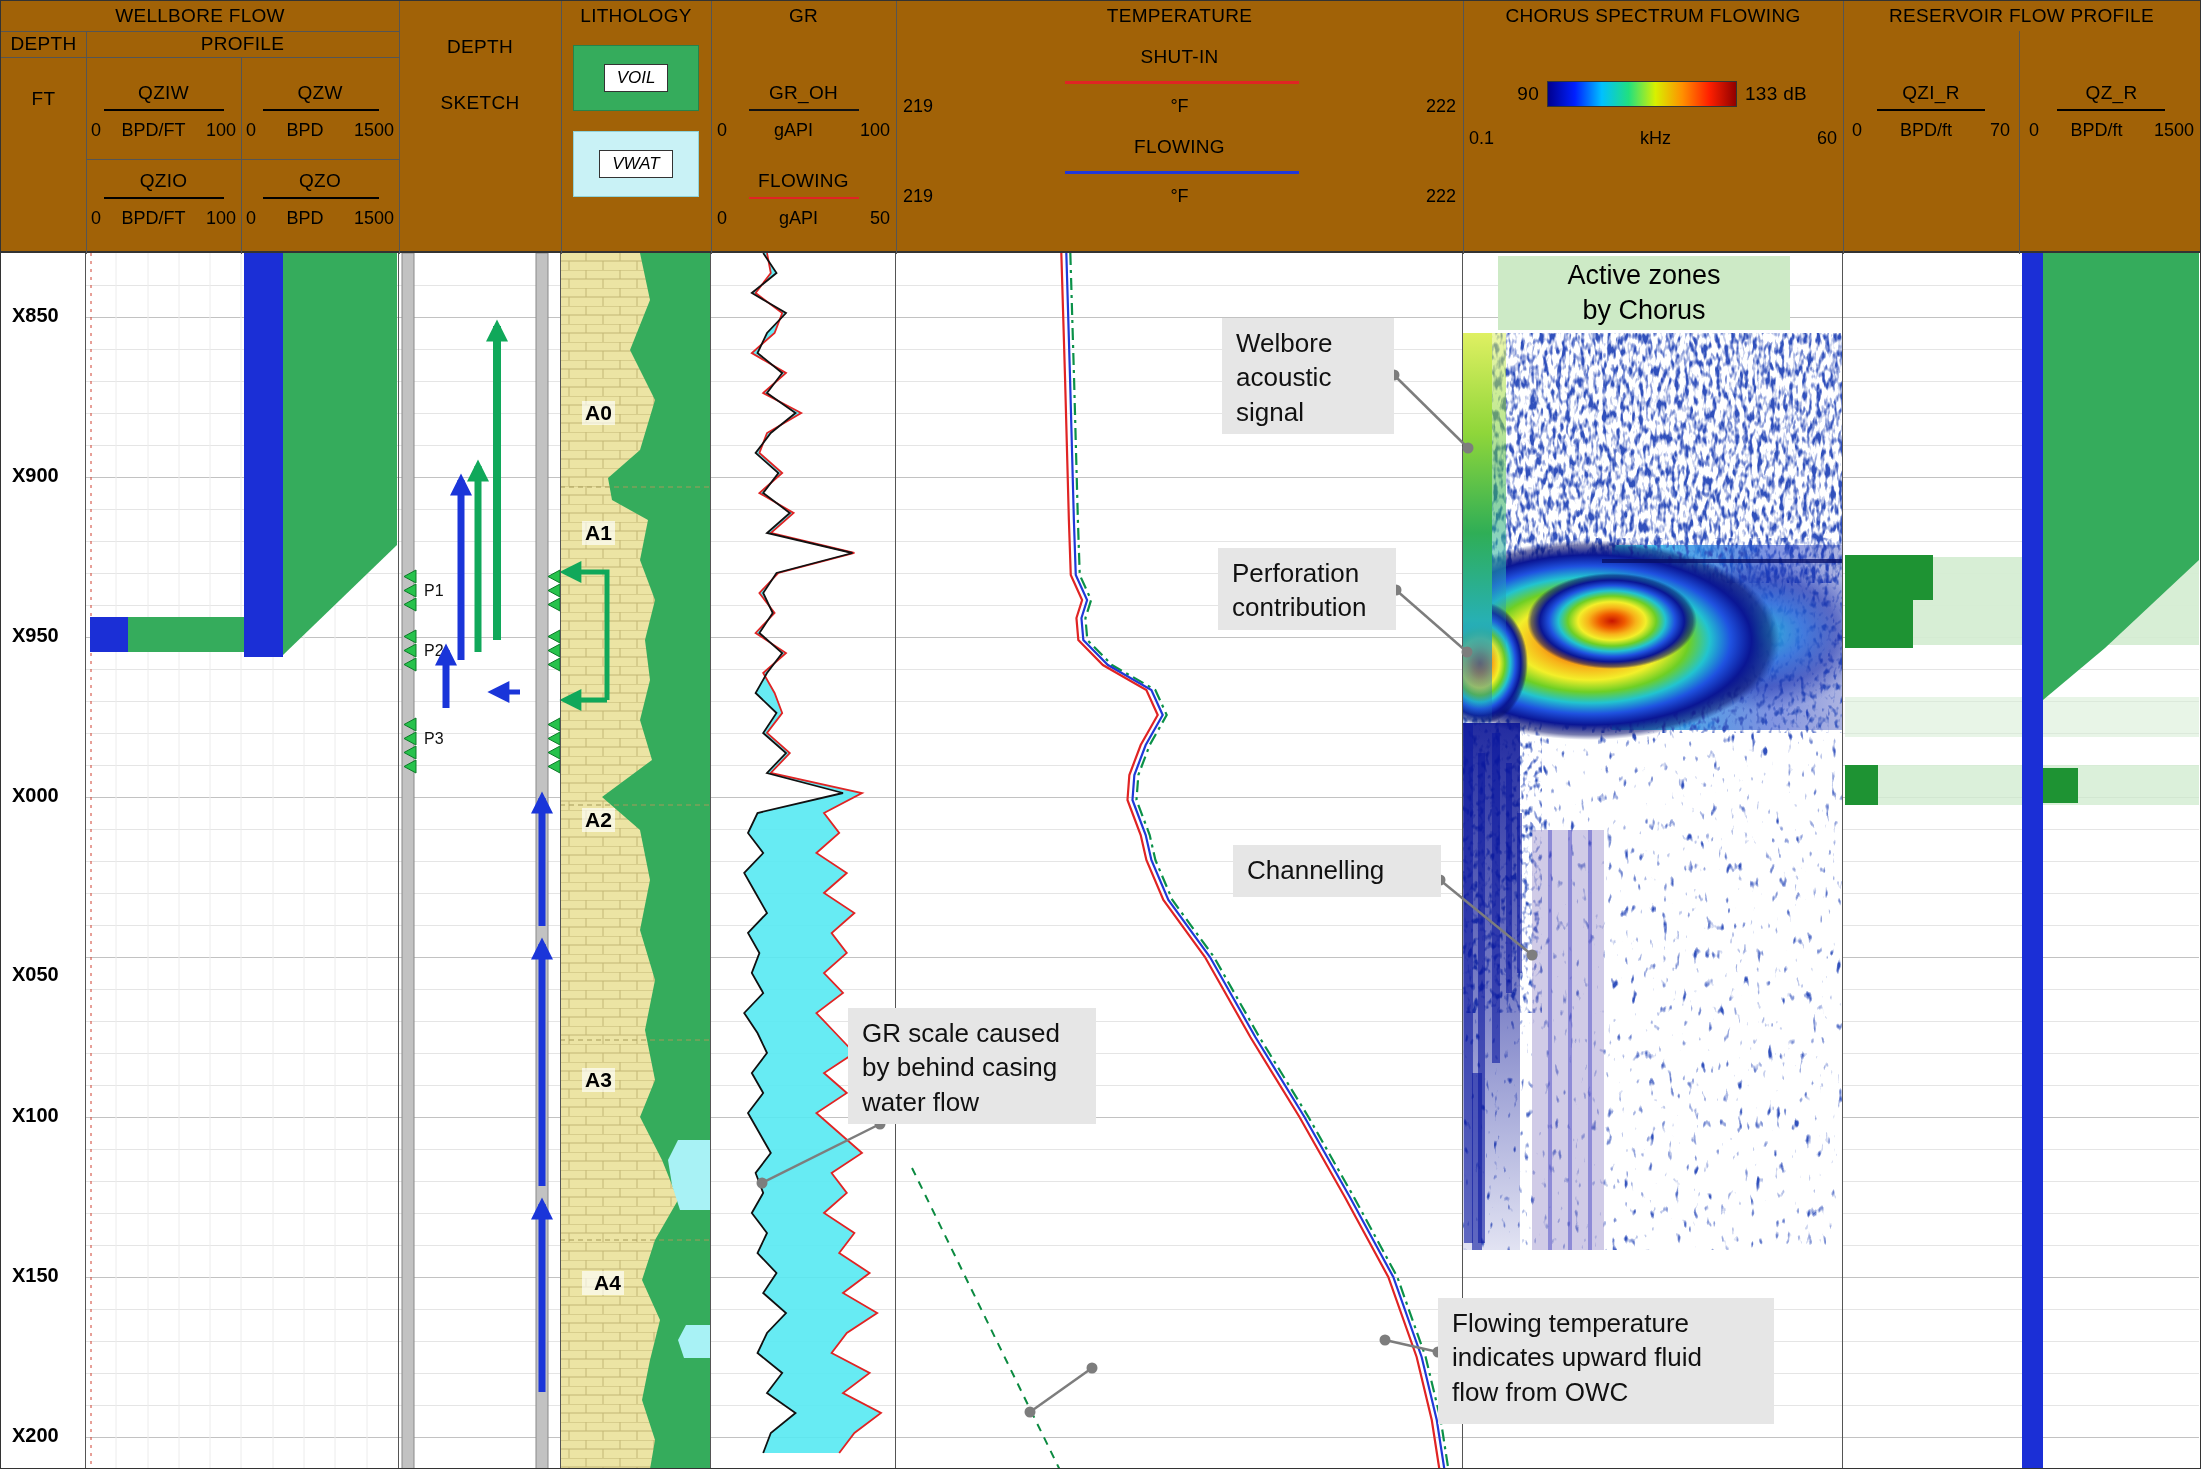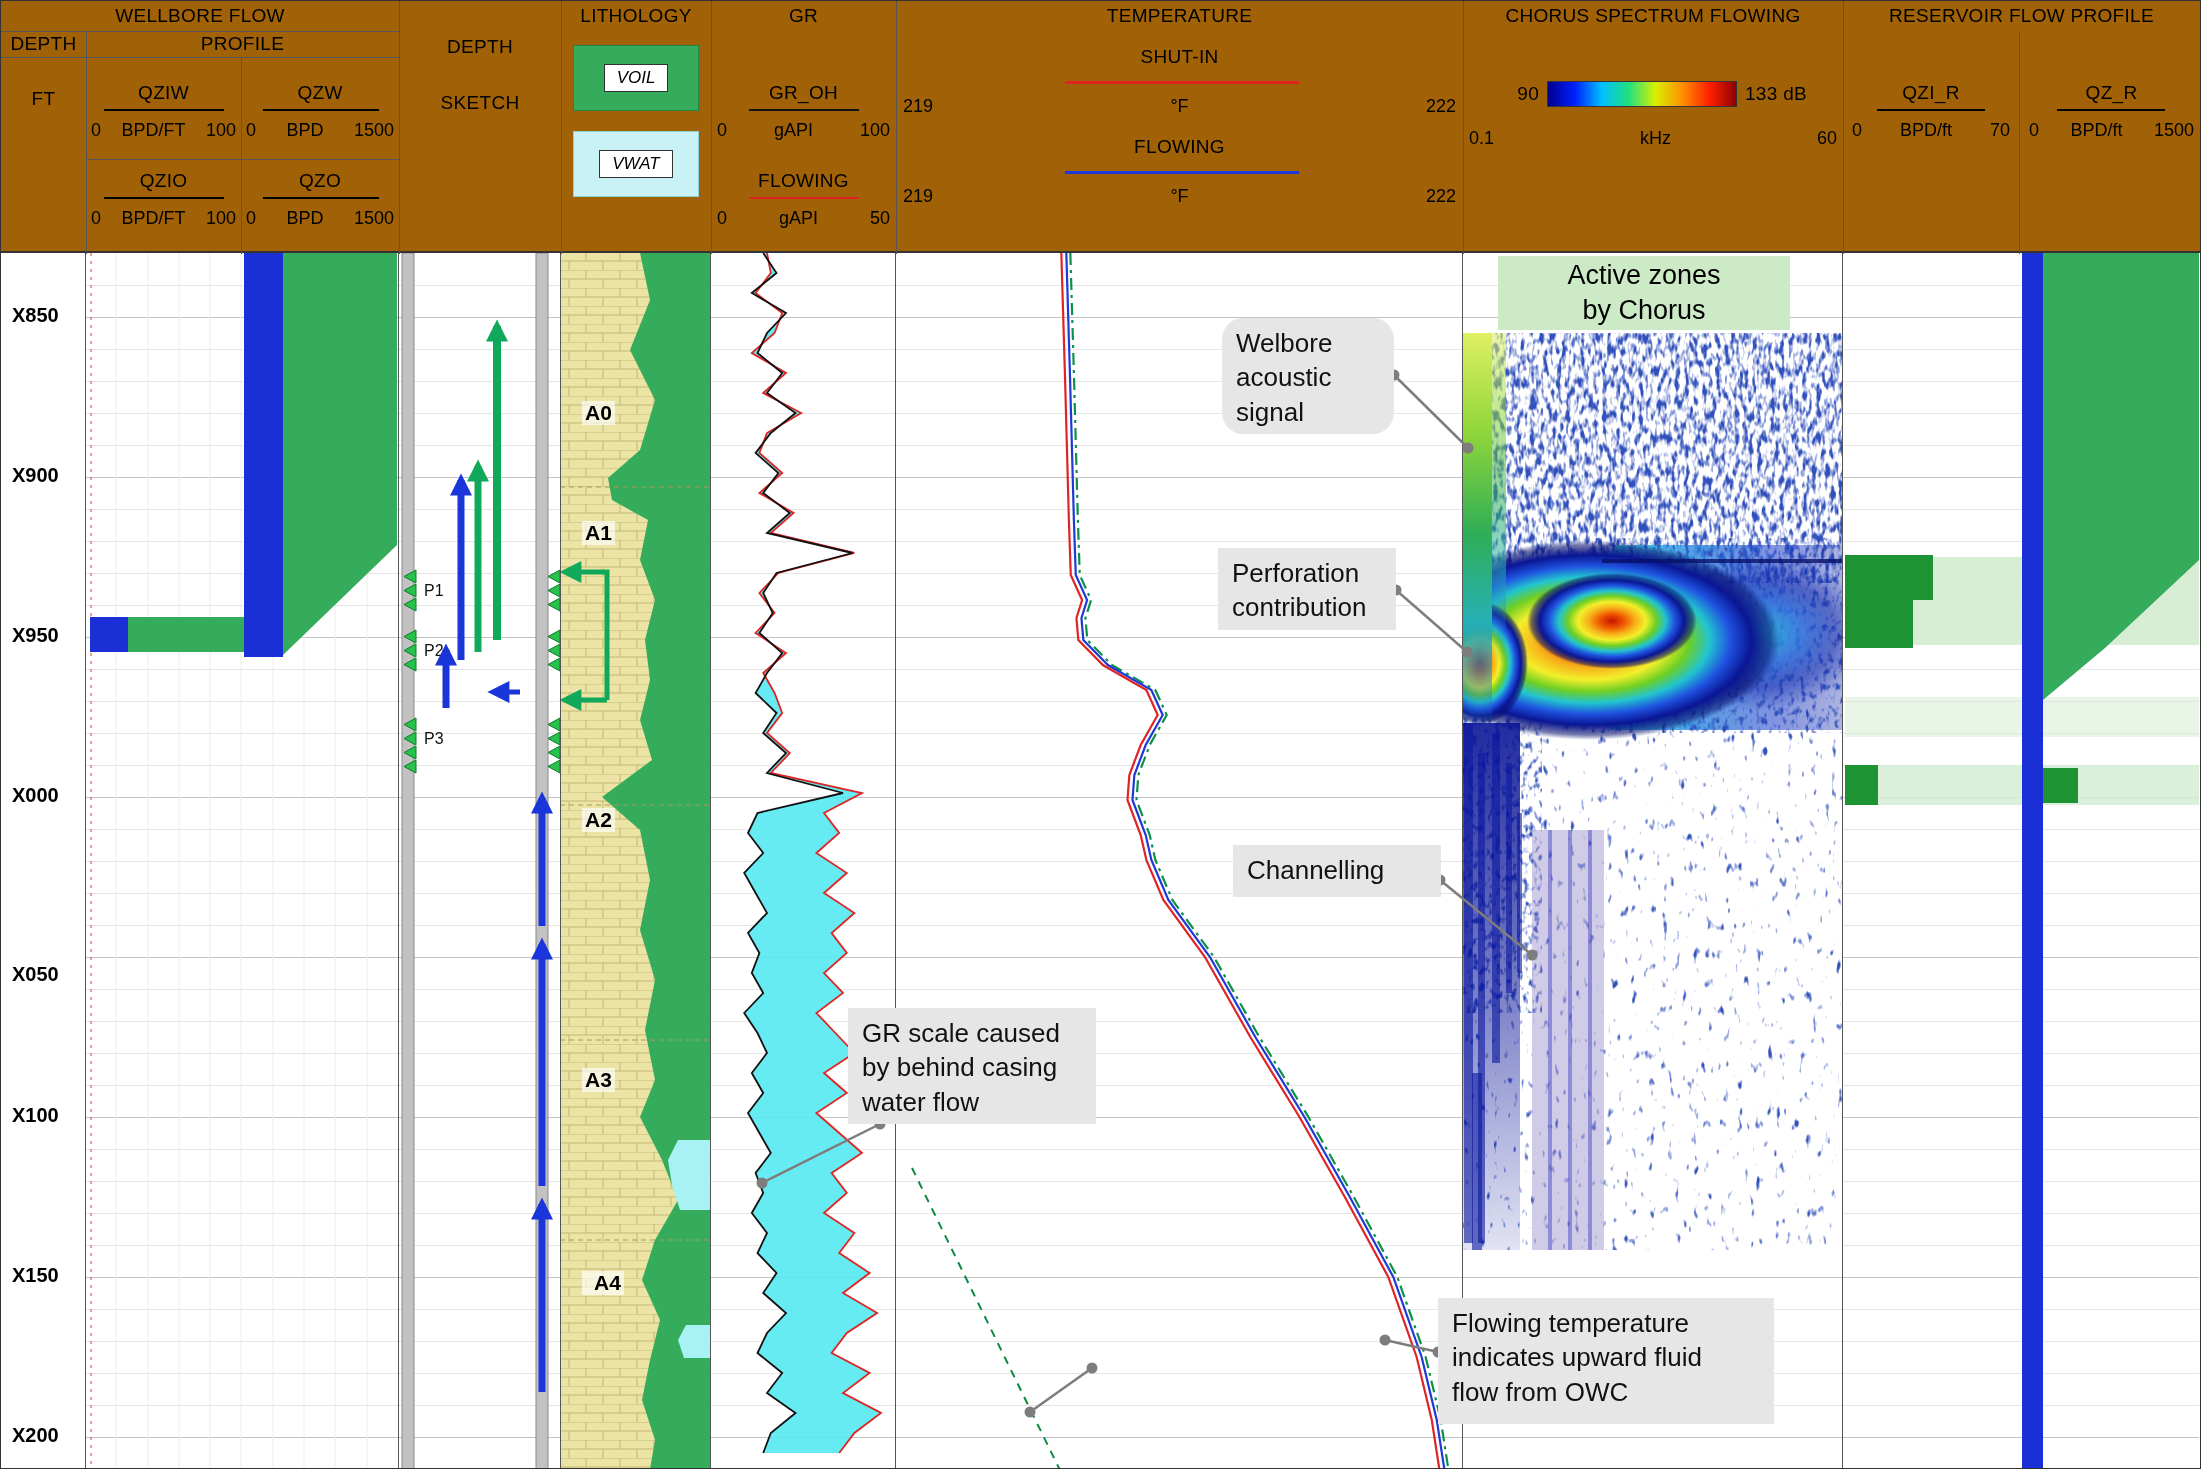--- a/index.html
+++ b/index.html
@@ -290,21 +290,21 @@
     <div class="dlabel" style="top: 784px;">X000</div>
     <div class="dlabel" style="top: 944px; margin-top: 19px;">X050</div>
     <div class="dlabel" style="top: 1104px;">X100</div>
     <div class="dlabel" style="top: 1264px;">X150</div>
     <div class="dlabel" style="top: 1424px;">X200</div>
     <div class="zlabel" style="top: 401px;">A0</div>
     <div class="zlabel" style="top: 521px;">A1</div>
     <div class="zlabel" style="top: 808px;">A2</div>
     <div class="zlabel" style="top: 1068px;">A3</div>
     <div class="zlabel" style="top: 1271px; padding-left: 12px;">A4</div>
-    <div class="callout" style="left: 1222px; top: 318px; width: 172px; height: 116px; border-radius: 21px;">Welbore
+    <div class="callout" style="left: 1222px; top: 318px; width: 172px; height: 116px;">Welbore
 acoustic
 signal</div>
     <div class="callout" style="left: 1218px; top: 548px; width: 178px; height: 82px;">Perforation
 contribution</div>
     <div class="callout" style="left: 1233px; top: 845px; width: 208px; height: 52px;">Channelling</div>
     <div class="callout" style="left: 848px; top: 1008px; width: 248px; height: 116px;">GR scale caused
 by behind casing
 water flow</div>
     <div class="callout" style="left: 1438px; top: 1298px; width: 336px; height: 126px;">Flowing temperature
 indicates upward fluid

